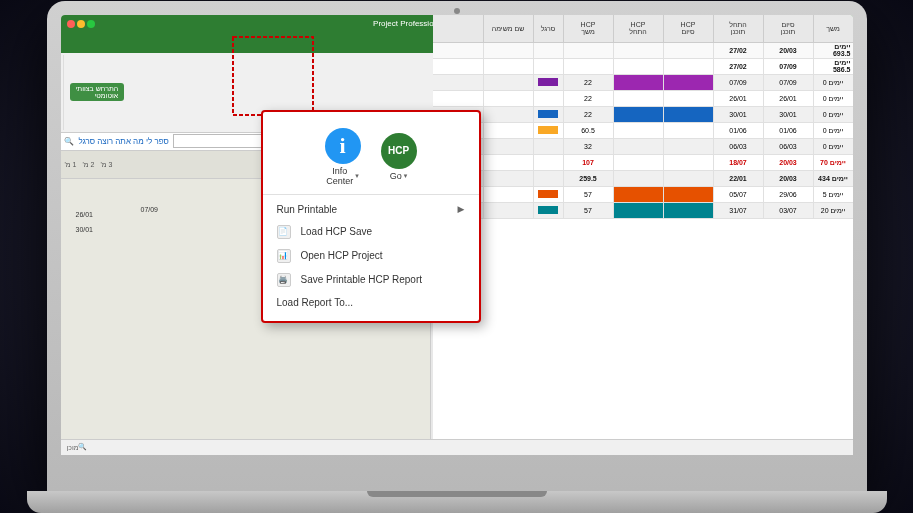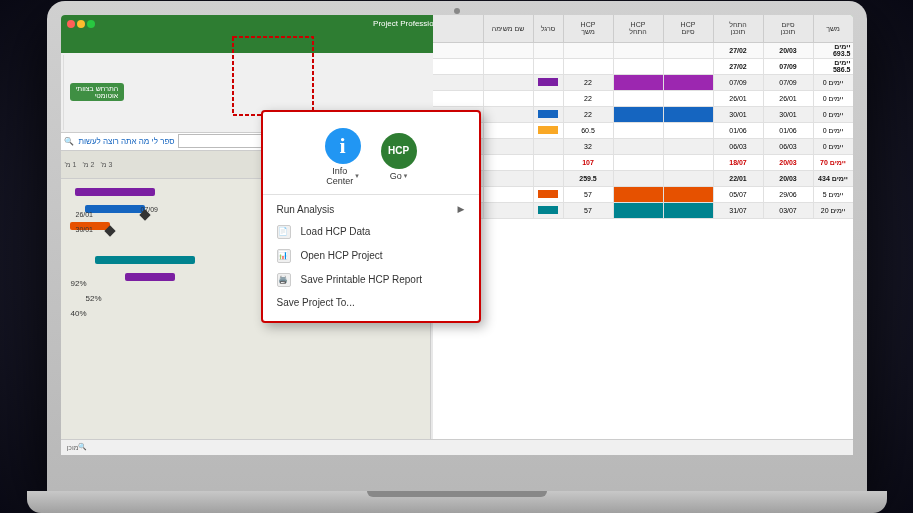--- a/index.html
+++ b/index.html
@@ -514,61 +514,34 @@
 
           <div style="margin-right:auto;display:flex;flex-direction:column;align-items:center;justify-content:center;padding:2px 6px;border-left:1px solid #ddd;">
             <div style="background:#3f8f43;color:white;padding:2px 6px;border-radius:3px;font-size:7px;cursor:pointer;">התרחש בצוותי<br>אוטומטי</div>
           </div>
         </div>
 
         <div class="formula-bar">
           <div class="name-box"></div>
           <div style="font-size:8px;color:#666;margin-left:4px;">ƒx</div>
           <div style="flex:1;background:white;border:1px solid #bbb;height:14px;"></div>
-          <div style="font-size:8px;color:#1565c0;direction:rtl;">ספר לי מה אתה רוצה לעשות</div>
+          <div style="font-size:8px;color:#1565c0;direction:rtl;">ספר לי מה אתה רוצה סרגל</div>
           <div style="font-size:8px;">🔍</div>
         </div>
 
         <div class="main-area">
 
           <div class="gantt-visual" style="background:#e8e8e0;border-right:1px solid #ccc;position:relative;">
 
             <div style="height:28px;background:#e0e0d8;border-bottom:1px solid #ccc;display:flex;align-items:center;font-size:7px;color:#555;padding:0 4px;direction:rtl;justify-content:flex-end;gap:6px;">
               <span>3 מ'</span>
               <span>2 מ'</span>
               <span>1 מ'</span>
             </div>
 
-            <div style="position:relative;padding:4px;direction:ltr;">
-
-              <div style="position:relative;height:16px;margin:1px 0;display:flex;align-items:center;">
-                <div style="width:80px;height:8px;background:#7b1fa2;border-radius:2px;margin-left:10px;"></div>
-              </div>
-              <div style="position:relative;height:16px;margin:1px 0;display:flex;align-items:center;">
-                <div style="width:60px;height:8px;background:#1565c0;border-radius:2px;margin-left:20px;"></div>
-              </div>
-              <div style="position:relative;height:16px;margin:1px 0;display:flex;align-items:center;">
-                <div style="width:40px;height:8px;background:#e65100;border-radius:2px;margin-left:5px;"></div>
-              </div>
-              <div style="height:16px;margin:1px 0;"></div>
-              <div style="position:relative;height:16px;margin:1px 0;display:flex;align-items:center;">
-                <div style="width:100px;height:8px;background:#00838f;border-radius:2px;margin-left:30px;"></div>
-              </div>
-              <div style="position:relative;height:16px;margin:1px 0;display:flex;align-items:center;">
-                <div style="width:50px;height:8px;background:#7b1fa2;border-radius:2px;margin-left:60px;"></div>
-              </div>
-              <div style="height:16px;margin:1px 0;"></div>
-
-              <div style="position:absolute;top:48px;left:45px;width:8px;height:8px;background:#333;transform:rotate(45deg);"></div>
-              <div style="position:absolute;top:32px;left:80px;width:8px;height:8px;background:#333;transform:rotate(45deg);"></div>
-
-              <div style="font-size:8px;color:#333;position:absolute;top:100px;left:10px;">92%</div>
-              <div style="font-size:8px;color:#333;position:absolute;top:115px;left:25px;">52%</div>
-              <div style="font-size:8px;color:#333;position:absolute;top:130px;left:10px;">40%</div>
-            </div>
 
             <div style="position:absolute;top:60px;left:15px;font-size:7px;color:#333;">26/01</div>
             <div style="position:absolute;top:75px;left:15px;font-size:7px;color:#333;">30/01</div>
             <div style="position:absolute;top:55px;left:80px;font-size:7px;color:#333;">07/09</div>
           </div>
 
           <div class="data-table">
 
             <div class="table-header">
               <div class="th" style="width:40px;">משך</div>
@@ -730,49 +703,49 @@
               <div class="popup-go-icon">HCP</div>
               <div class="popup-btn-label">
                 <span style="font-size:9px;">Go</span>
                 <span class="popup-chevron">▾</span>
               </div>
             </div>
           </div>
 
           <div class="popup-menu-item">
             <div class="menu-item-content">
-              <span>Run Analysis</span>
+              <span>Run Printable</span>
             </div>
             <span class="menu-arrow">▶</span>
           </div>
 
           <div class="popup-menu-item">
             <div class="menu-item-content">
               <div class="menu-icon">📄</div>
-              <span>Load HCP Data</span>
+              <span>Load HCP Save</span>
             </div>
           </div>
 
           <div class="popup-menu-item">
             <div class="menu-item-content">
               <div class="menu-icon">📊</div>
               <span>Open HCP Project</span>
             </div>
           </div>
 
           <div class="popup-menu-item">
             <div class="menu-item-content">
               <div class="menu-icon">🖨️</div>
               <span>Save Printable HCP Report</span>
             </div>
           </div>
 
           <div class="popup-menu-item">
             <div class="menu-item-content">
-              <span>Save Project To...</span>
+              <span>Load Report To...</span>
             </div>
           </div>
         </div>
 
         <svg style="position:absolute;top:0;left:0;width:100%;height:100%;pointer-events:none;z-index:80;">
 
           <rect x="172" y="22" width="80" height="78" fill="none" stroke="#cc0000" stroke-width="2" stroke-dasharray="4,2"></rect>
 
           <line x1="213" y1="100" x2="310" y2="160" stroke="#cc0000" stroke-width="1.5" stroke-dasharray="4,2"></line>
         </svg>

